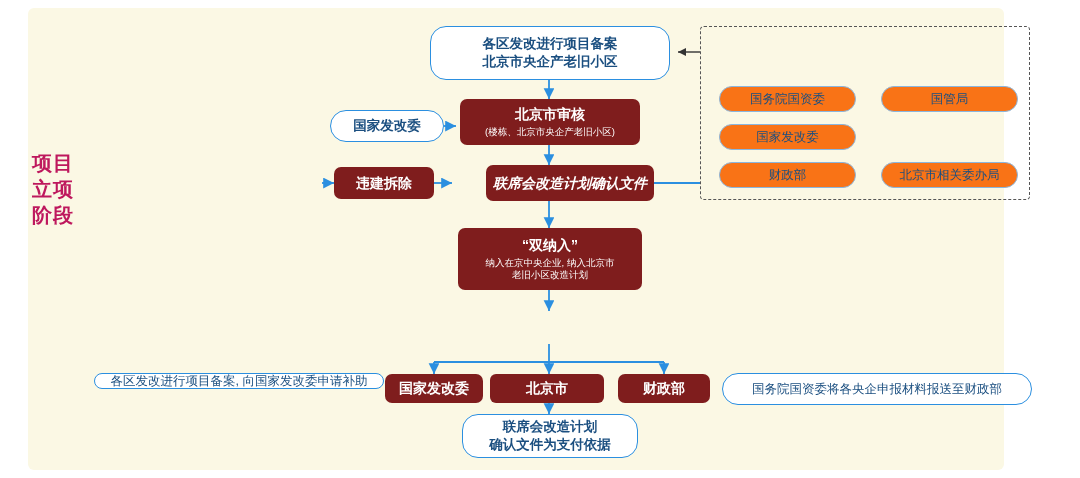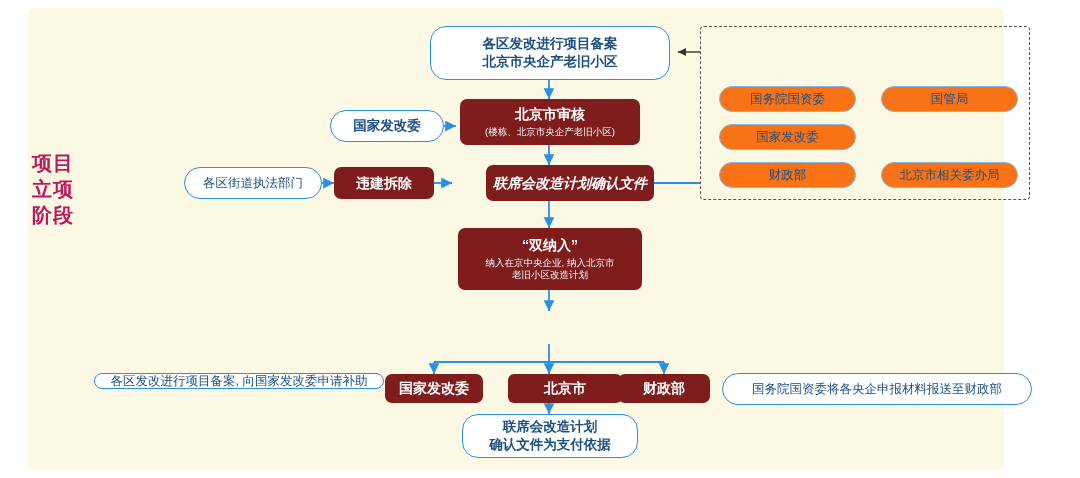--- a/index.html
+++ b/index.html
@@ -176,43 +176,40 @@
 
   <div class="node blue" style="left:460px; top:99px; width:180px; height:46px;">
     <span class="main">北京市审核</span>
     <span class="sub">(楼栋、北京市央企产老旧小区)</span>
   </div>
 
   <div class="node pill" style="left:330px; top:110px; width:114px; height:32px;">
     <span>国家发改委</span>
   </div>
 
-  <div class="node pill small" style="left:184px; top:167px; width:138px; height:32px;">
-    <span>各区街道执法部门</span>
-  </div>
 
   <div class="node blue" style="left:334px; top:167px; width:100px; height:32px;">
     <span class="main">违建拆除</span>
   </div>
 
   <div class="node blue" style="left:486px; top:165px; width:168px; height:36px;font-style:italic;">
     <span class="main">联席会改造计划确认文件</span>
   </div>
 
   <div class="node blue" style="left:458px; top:228px; width:184px; height:62px;">
     <span class="main">“双纳入”</span>
     <span class="sub" style="white-space:pre-line;">纳入在京中央企业, 纳入北京市
 老旧小区改造计划</span>
   </div>
 
 
   <div class="node blue" style="left:385px; top:374px; width:98px; height:29px;">
     <span class="main">国家发改委</span>
   </div>
-  <div class="node blue" style="left:508px; top:374px; width:114px; height:29px;border-radius:6px;">
+  <div class="node blue" style="left:490px; top:374px; width:114px; height:29px;border-radius:6px;">
     <span class="main">北京市</span>
   </div>
   <div class="node blue" style="left:618px; top:374px; width:92px; height:29px;">
     <span class="main">财政部</span>
   </div>
 
   <div class="node pill small" style="left:94px; top:373px; width:290px; height:16px;text-align:center;">
     <span>各区发改进行项目备案, 向国家发改委申请补助</span>
   </div>
   <div class="node pill small" style="left:722px; top:373px; width:310px; height:32px;">

